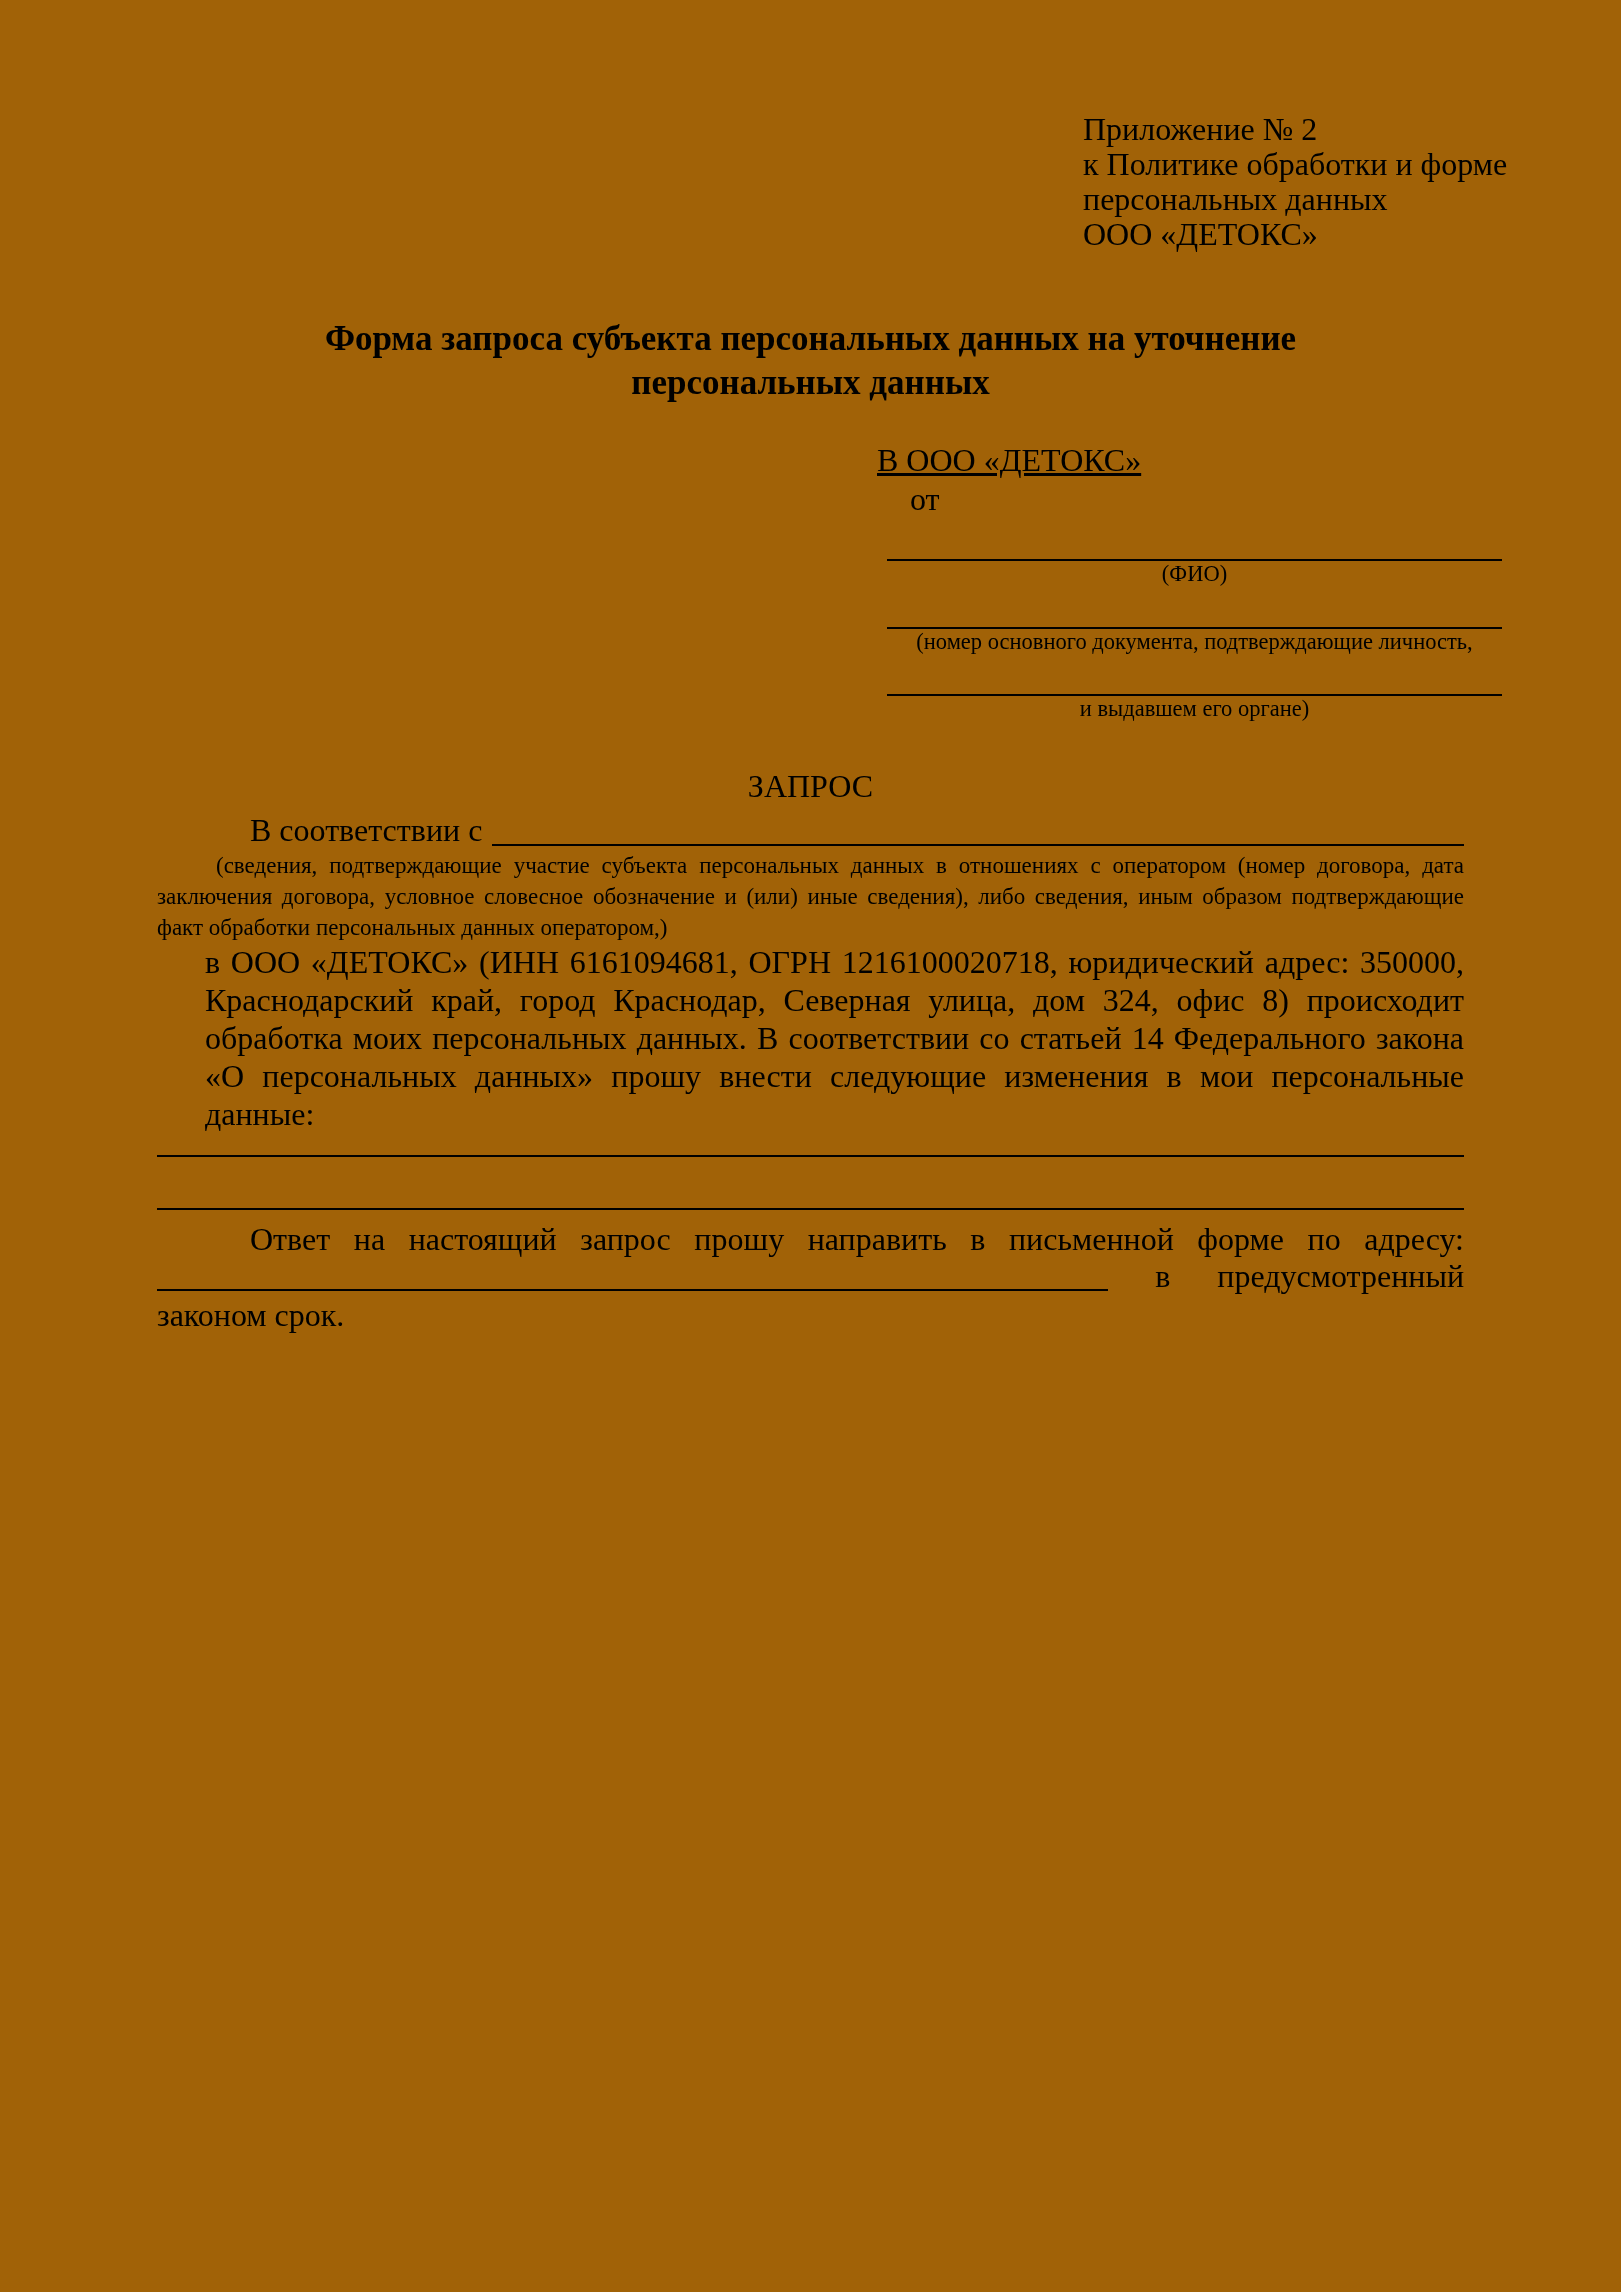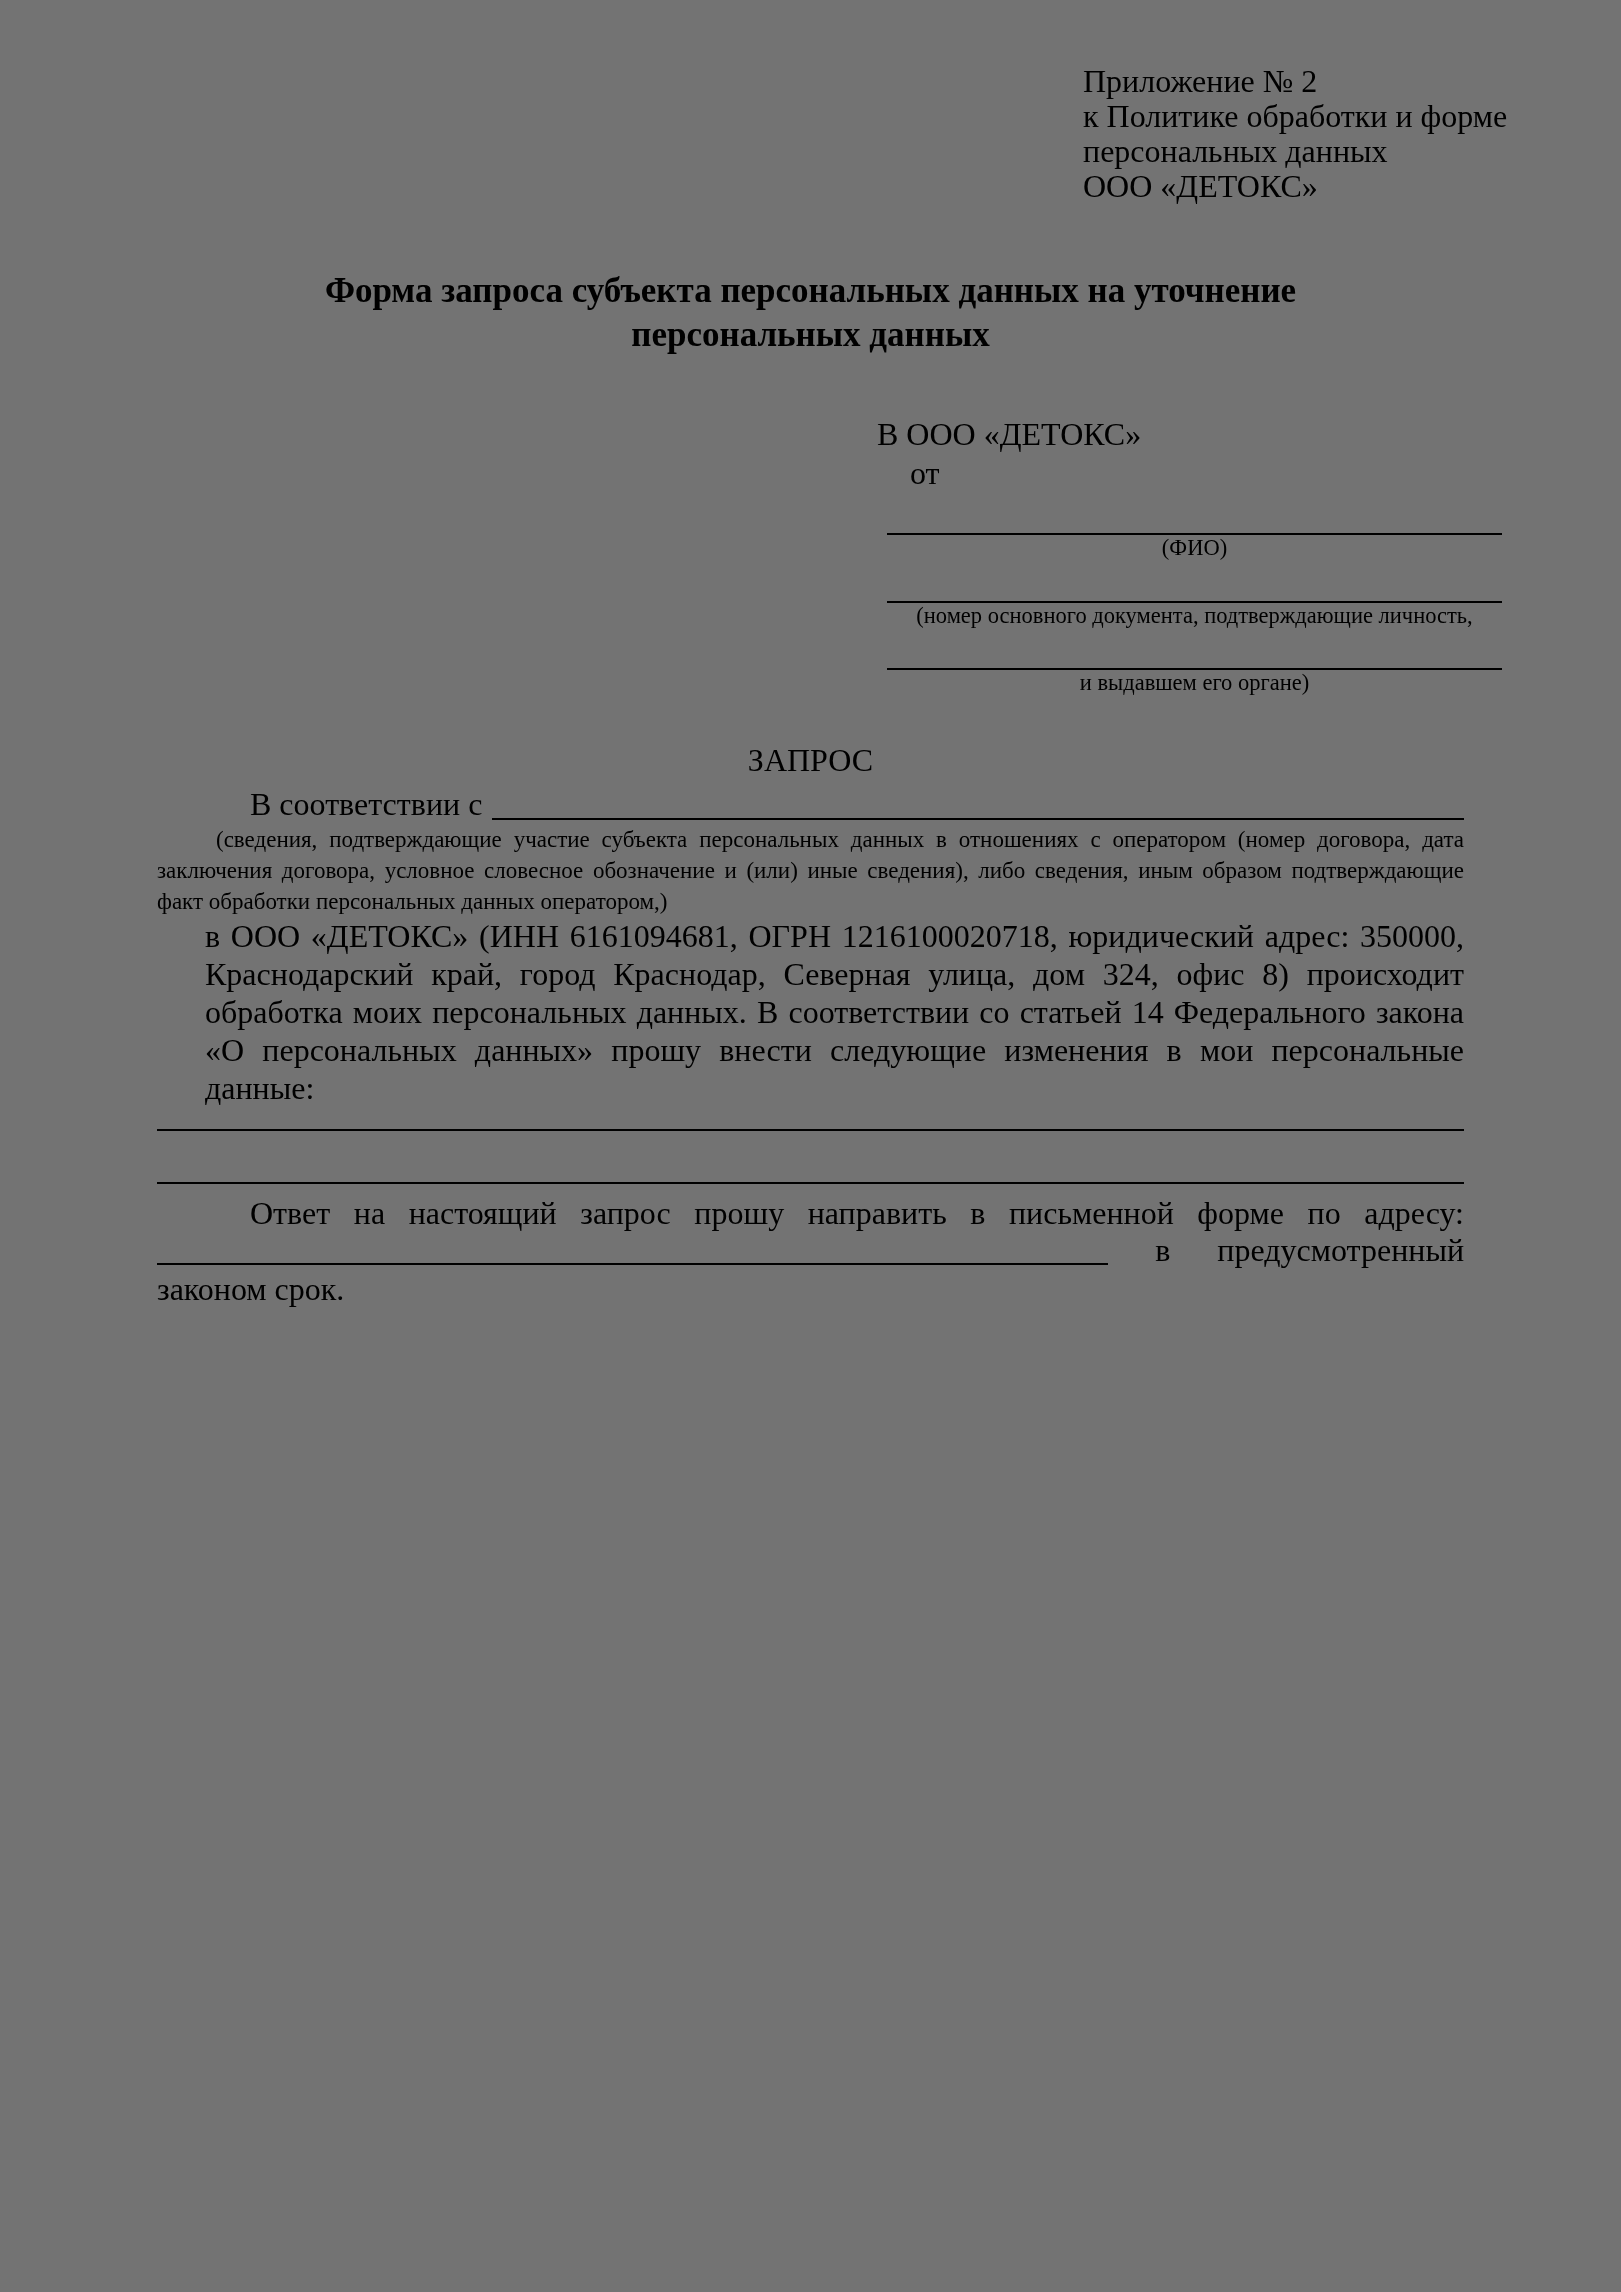--- a/index.html
+++ b/index.html
@@ -2,40 +2,40 @@
 <html lang="ru"><head>
 <meta charset="utf-8">
 <style>
   * { margin: 0; padding: 0; box-sizing: border-box; }
   html, body { background: #ffffff; }
   body { font-family: "Liberation Serif", "DejaVu Serif", serif; color: #000000; }
   .page {
     position: relative;
     width: 1621px;
     height: 2293px;
-    background: #737373;
-    padding: 64px 157px 0 157px;
+    background: #a16207;
+    padding: 112px 157px 0 157px;
     overflow: hidden;
     font-size: 32px;
     line-height: 39px;
   }
   
   .appendix-note { margin-left: 926px; }
   .appendix-note div { line-height: 35px; white-space: nowrap; }
   
   .form-title {
     margin: 65px auto 0 auto;
     width: 1137px;
     font-size: 35px;
     font-weight: bold;
     text-align: center;
     line-height: 44px;
   }
   
-  .to-line { margin-top: 58px; margin-left: 720px; height: 39px; }
+  .to-line { margin-top: 36px; margin-left: 720px; height: 39px; text-decoration: underline; }
   .from-line { margin-left: 753px; height: 39px; }
   .fields { margin-left: 730px; width: 615px; }
   .blank-line { border-bottom: 2.9px solid #000; }
   .field-first .blank-space { height: 2px; }
   .field .blank-space { height: 42px; }
   .field-caption {
     font-size: 22.5px;
     line-height: 25.5px;
     text-align: center;
   }

